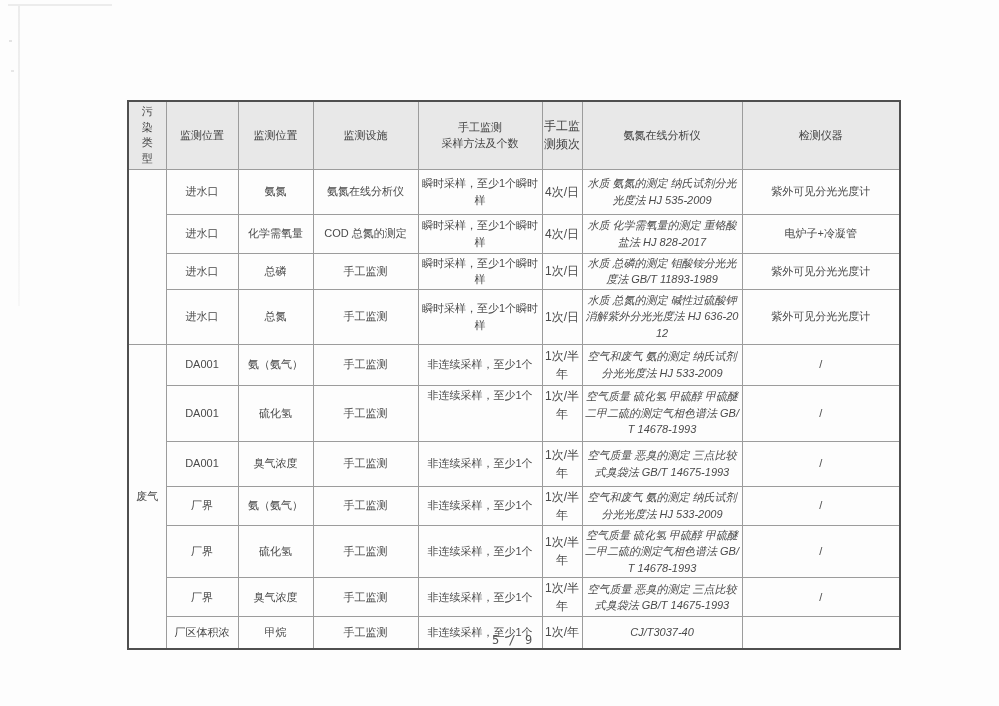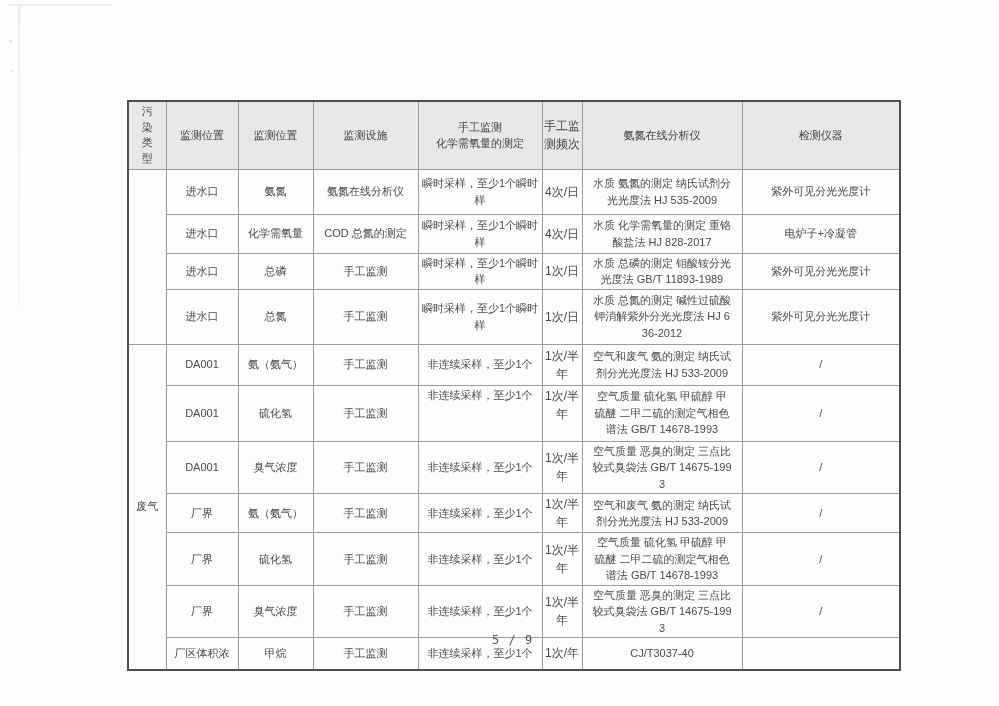--- a/index.html
+++ b/index.html
@@ -28,21 +28,21 @@
     font-size:11px;line-height:1.5;
     padding:1px 3px;word-break:break-all;
     font-weight:normal;color:#4a4a4a;
   }
   .mon th{
     background:#e8e8e8;color:#434343;
   }
   .th-type-inner{display:inline-block;width:1em;line-height:1.42;}
   .th-two-line span{display:block;}
   td.freq,th.freq{padding:1px 1px;font-size:12px;}
-  td.method{padding:1px 9px;}
+  td.method{padding:1px 2px;font-style:italic;}
   .page-number{
     position:absolute;left:492px;top:633px;
     font-size:12px;letter-spacing:1px;color:#555;
     font-family:"DejaVu Sans Mono","Liberation Mono",monospace;
   }
 </style>
 </head>
 <body>
 
 <div class="page">
@@ -65,21 +65,21 @@
     </colgroup>
 
     <tbody>
         <tr style="height:68px">
       <th><span class="th-type-inner">污染类型</span></th>
       <th>监测位置</th>
       <th>监测位置</th>
       <th>监测设施</th>
       <th class="th-two-line">
         <span>手工监测</span>
-        <span>化学需氧量的测定</span>
+        <span>采样方法及个数</span>
       </th>
       <th class="freq">手工监测频次</th>
       <th>氨氮在线分析仪</th>
       <th>检测仪器</th>
     </tr>
 
     <tr style="height:45px">
       <td rowspan="4"></td>
       <td>进水口</td>
       <td>氨氮</td>

